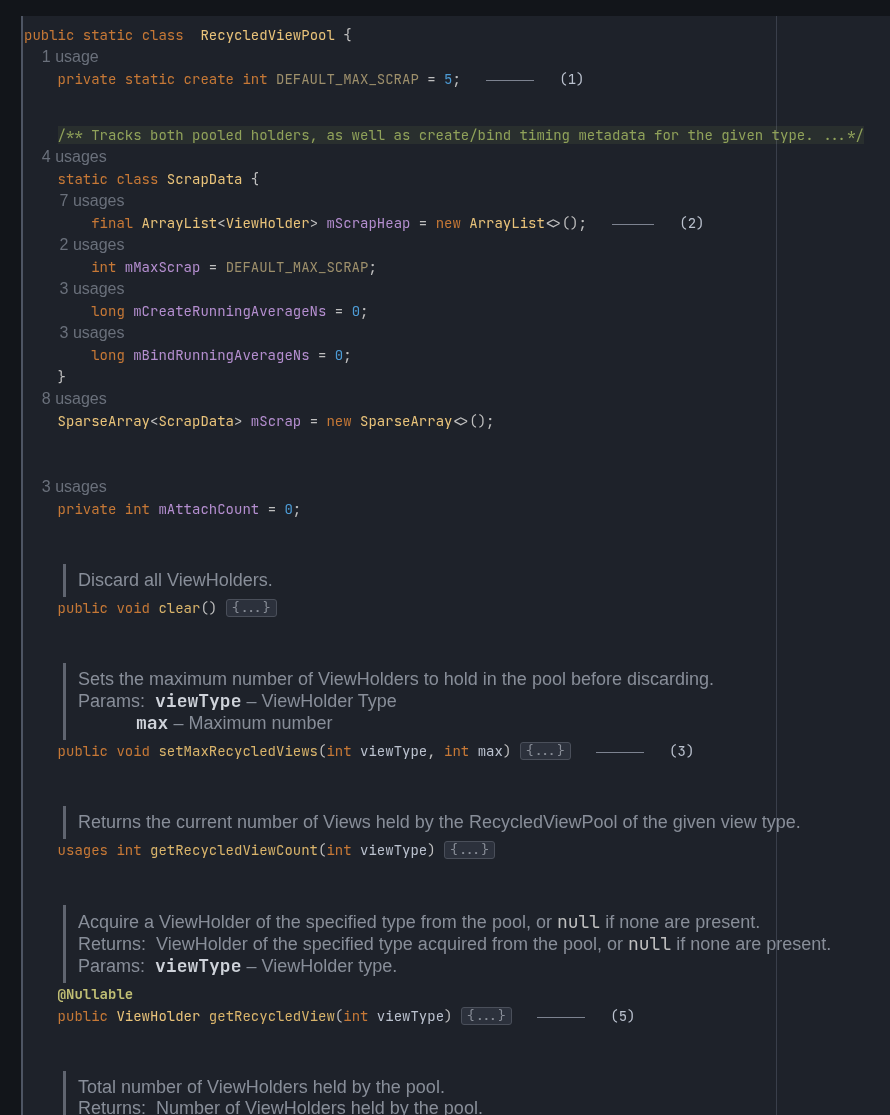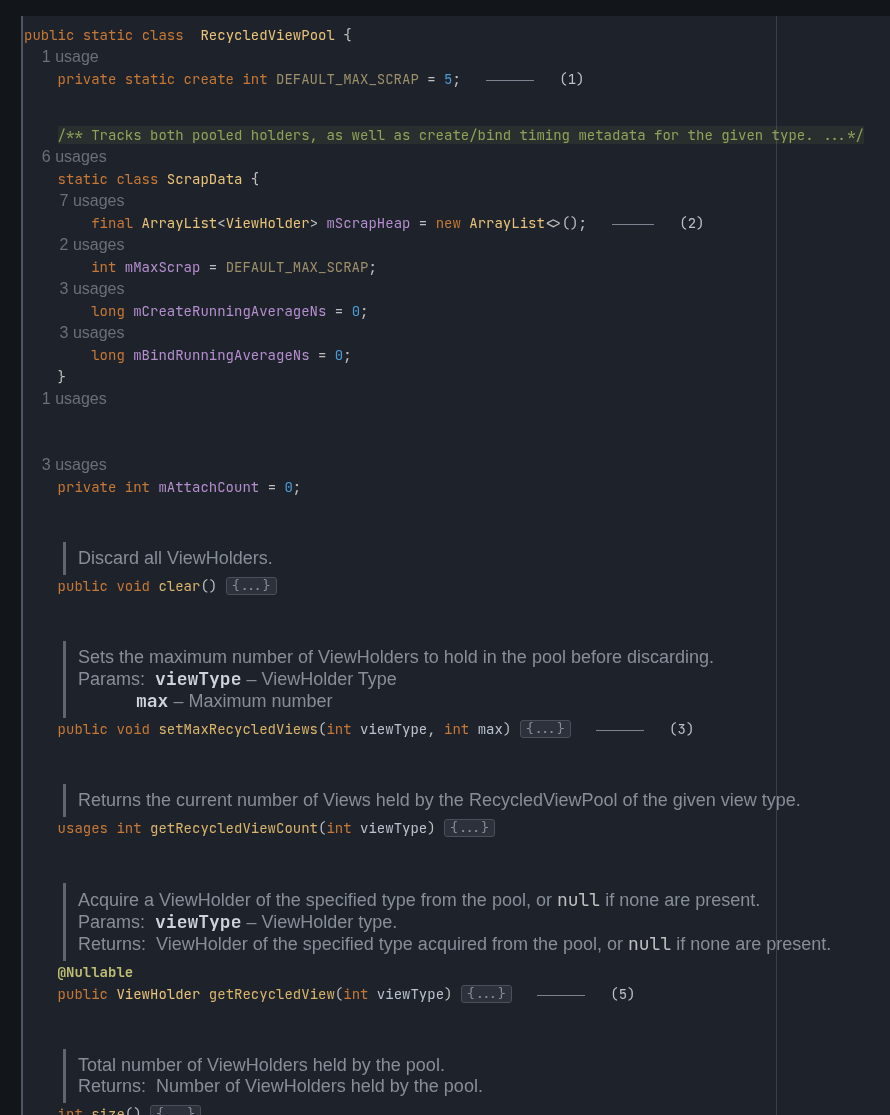--- a/index.html
+++ b/index.html
@@ -65,39 +65,40 @@
 
     <div class="line usages">    <span>1 usage</span></div>
 
     <div class="line">    <span class="kw">private static create int</span> <span class="cg">DEFAULT_MAX_SCRAP</span><span class="pn"> = </span><span class="nm">5</span><span class="pn">;</span>   <span class="dash" style="width:48px;"></span>   <span class="bkm">(1)</span></div>
 
     <div class="hint-gap"></div>
     <div class="line hint-gap"></div>
 
     <div class="line">    <span class="doc-inline doc-block">/** Tracks both pooled holders, as well as create/bind timing metadata for the given type. ...*/</span></div>
 
-    <div class="line usages">    <span>6 usages</span></div>
+    <div class="line usages">    <span>4 usages</span></div>
 
     <div class="line">    <span class="kw">static class</span> <span class="ty">ScrapData</span> <span class="pn">{</span></div>
 
     <div class="line usages">        <span>7 usages</span></div>
     <div class="line">        <span class="kw">final</span> <span class="ty">ArrayList</span><span class="pn">&lt;</span><span class="ty">ViewHolder</span><span class="pn">&gt;</span> <span class="fd">mScrapHeap</span><span class="pn"> = </span><span class="kw">new</span> <span class="ty">ArrayList</span><span class="pn">&lt;&gt;();</span>   <span class="dash" style="width:42px;"></span>   <span class="bkm">(2)</span></div>
 
     <div class="line usages">        <span>2 usages</span></div>
     <div class="line">        <span class="kw">int</span> <span class="fd">mMaxScrap</span><span class="pn"> = </span><span class="cg">DEFAULT_MAX_SCRAP</span><span class="pn">;</span></div>
 
     <div class="line usages">        <span>3 usages</span></div>
     <div class="line">        <span class="kw">long</span> <span class="fd">mCreateRunningAverageNs</span><span class="pn"> = </span><span class="nm">0</span><span class="pn">;</span></div>
 
     <div class="line usages">        <span>3 usages</span></div>
     <div class="line">        <span class="kw">long</span> <span class="fd">mBindRunningAverageNs</span><span class="pn"> = </span><span class="nm">0</span><span class="pn">;</span></div>
 
     <div class="line">    <span class="pn">}</span></div>
 
-    <div class="line usages">    <span>1 usages</span></div>
+    <div class="line usages">    <span>8 usages</span></div>
+    <div class="line">    <span class="ty">SparseArray</span><span class="pn">&lt;</span><span class="ty">ScrapData</span><span class="pn">&gt;</span> <span class="fd">mScrap</span><span class="pn"> = </span><span class="kw">new</span> <span class="ty">SparseArray</span><span class="pn">&lt;&gt;();</span></div>
 
     <div class="line hint-gap"></div>
     <div class="line hint-gap"></div>
 
     <div class="line usages">    <span>3 usages</span></div>
     <div class="line">    <span class="kw">private int</span> <span class="fd">mAttachCount</span><span class="pn"> = </span><span class="nm">0</span><span class="pn">;</span></div>
 
     <div class="line hint-gap"></div>
     <div class="line hint-gap"></div>
 
@@ -118,22 +119,22 @@
     <div class="line hint-gap"></div>
 
     <div class="docbox"><span>Returns the current number of Views held by the RecycledViewPool of the given view type.</span></div>
     <div class="line">    <span class="kw">usages int</span> <span class="mt">getRecycledViewCount</span><span class="pn">(</span><span class="kw">int</span> <span style="color:var(--txt)">viewType</span><span class="pn">)</span> <span class="fold">{...}</span></div>
 
     <div class="line hint-gap"></div>
     <div class="line hint-gap"></div>
 
     <div class="docbox">
       <div><span>Acquire a ViewHolder of the specified type from the pool, or </span><code class="cmt-null">null</code><span> if none are present.</span></div>
+      <div><span class="plab">Returns:</span>&nbsp;&nbsp;<span>ViewHolder of the specified type acquired from the pool, or </span><code class="cmt-null">null</code><span> if none are present.</span></div>
       <div><span class="plab">Params:</span>&nbsp;&nbsp;<b class="pn">viewType</b><span> – ViewHolder type.</span></div>
-      <div><span class="plab">Returns:</span>&nbsp;&nbsp;<span>ViewHolder of the specified type acquired from the pool, or </span><code class="cmt-null">null</code><span> if none are present.</span></div>
     </div>
     <div class="line">    <span class="ann">@Nullable</span></div>
     <div class="line">    <span class="kw">public</span> <span class="ty">ViewHolder</span> <span class="mt">getRecycledView</span><span class="pn">(</span><span class="kw">int</span> <span style="color:var(--txt)">viewType</span><span class="pn">)</span> <span class="fold">{...}</span>   <span class="dash" style="width:48px;"></span>   <span class="bkm">(5)</span></div>
 
     <div class="line hint-gap"></div>
     <div class="line hint-gap"></div>
 
     <div class="docbox">
       <div><span>Total number of ViewHolders held by the pool.</span></div>
       <div><span class="plab">Returns:</span>&nbsp;&nbsp;<span>Number of ViewHolders held by the pool.</span></div>

